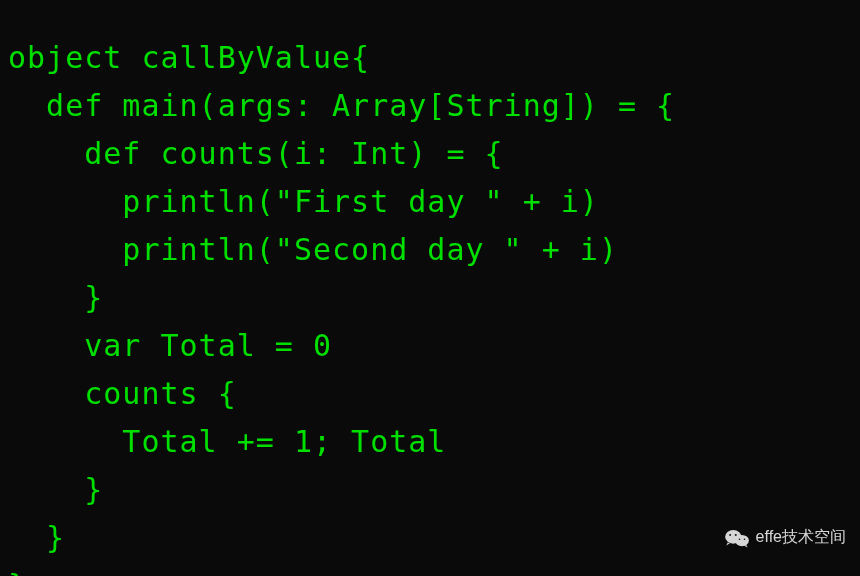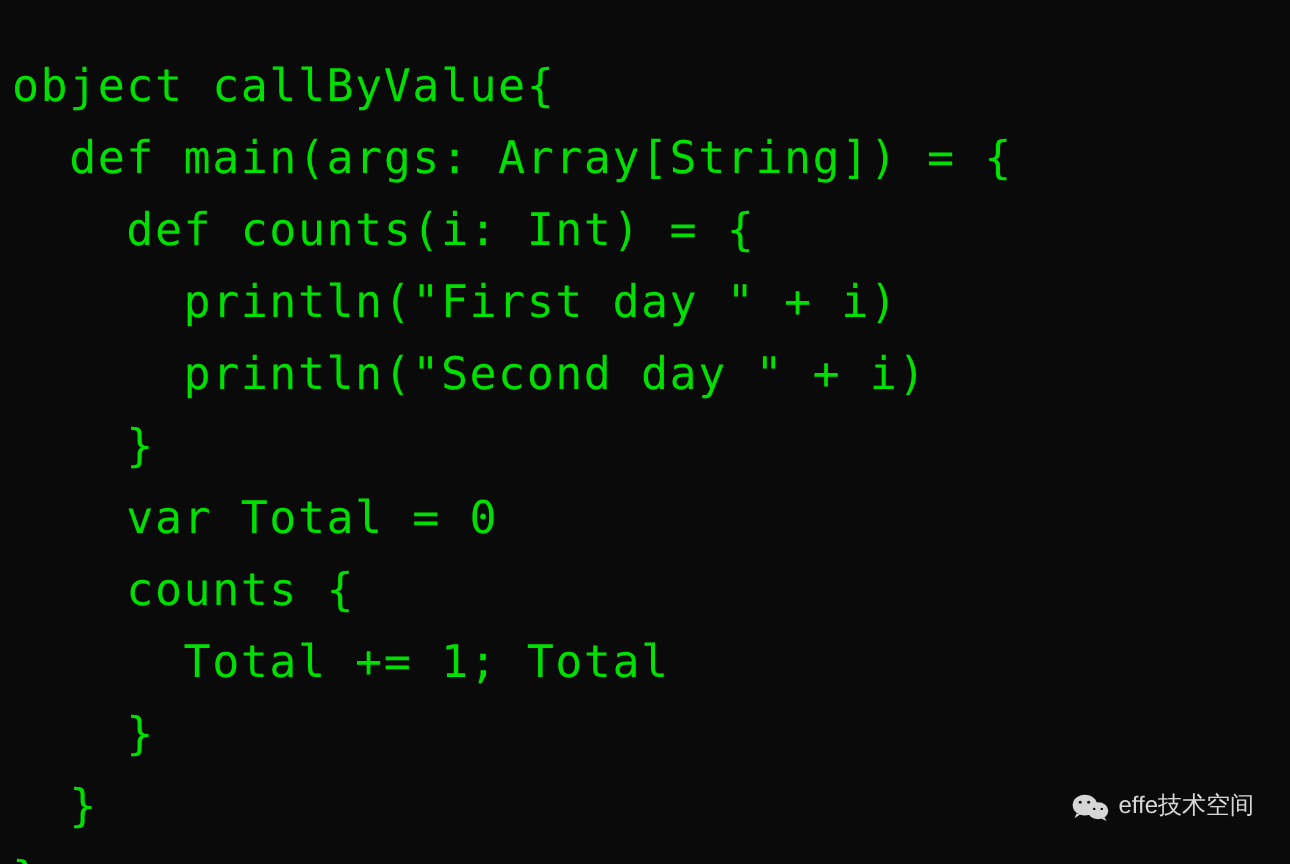--- a/index.html
+++ b/index.html
@@ -14,21 +14,21 @@
   .code-area {
     padding: 4px 8px;
     color: #00e000;
     font-size: 30px;
     line-height: 48px;
     white-space: pre;
     letter-spacing: 1px;
   }
   .watermark {
     position: absolute;
-    right: 24px;
+    right: 14px;
     bottom: 28px;
     display: flex;
     align-items: center;
     gap: 6px;
     color: #e8e8e8;
     font-family: "PingFang SC", "Microsoft YaHei", Arial, sans-serif;
     font-size: 16px;
     opacity: 0.92;
   }
   .wm-icon {

